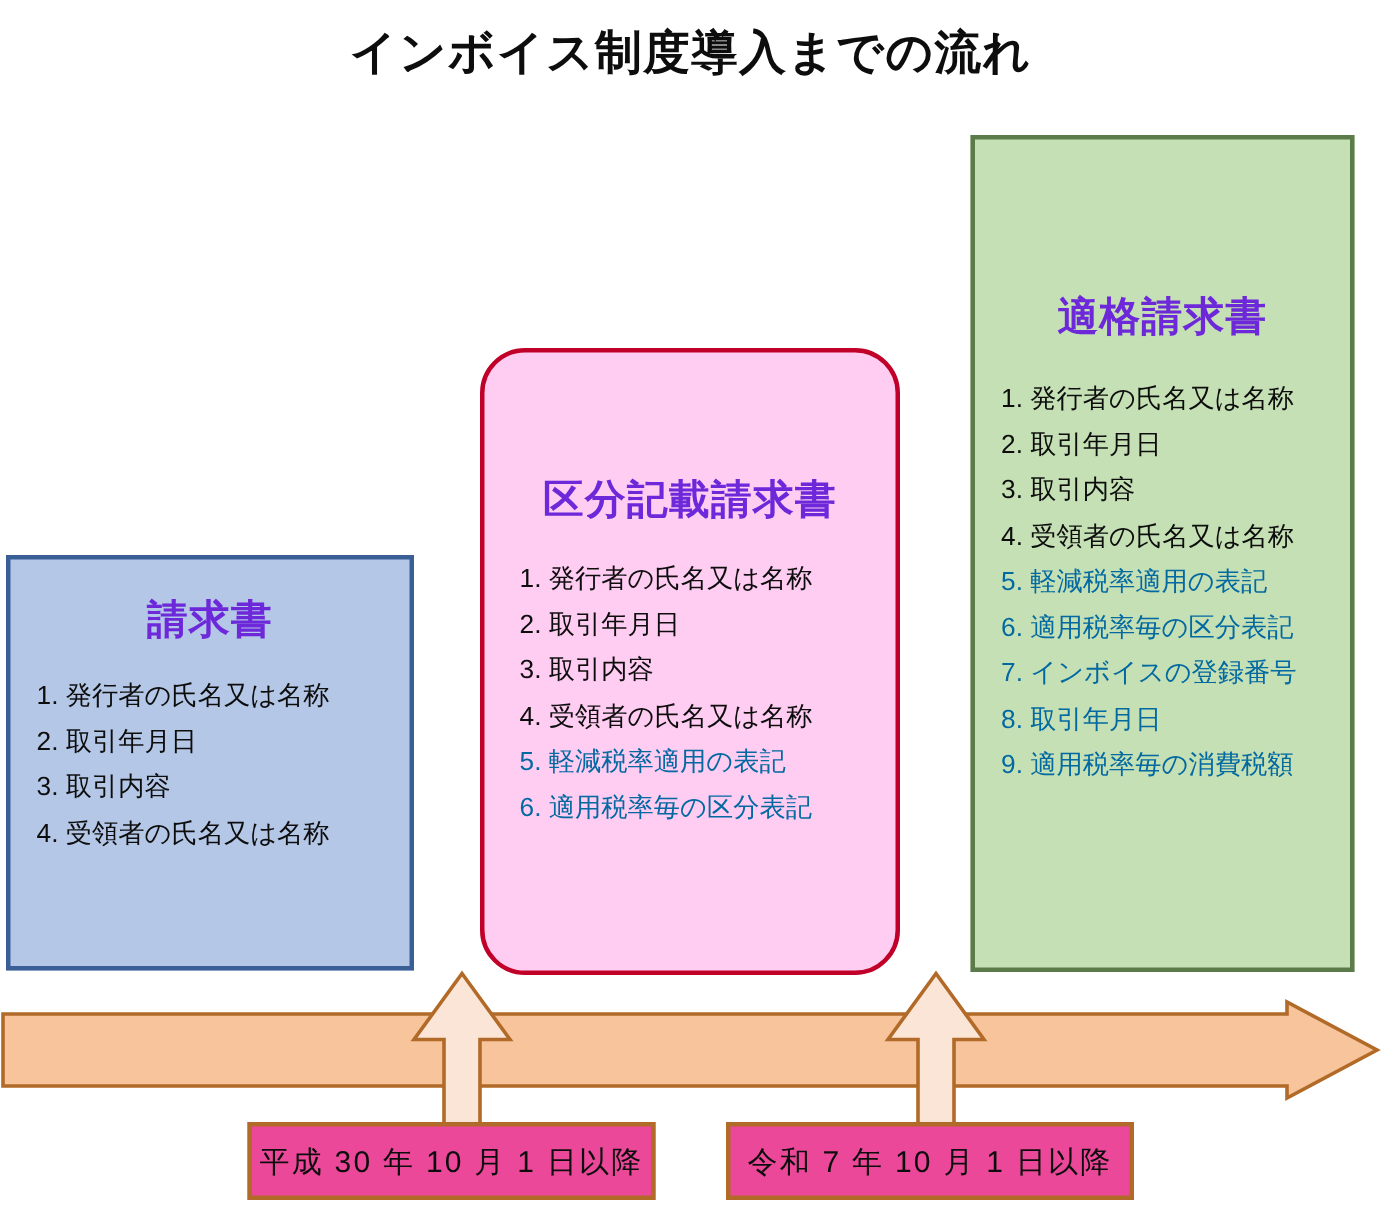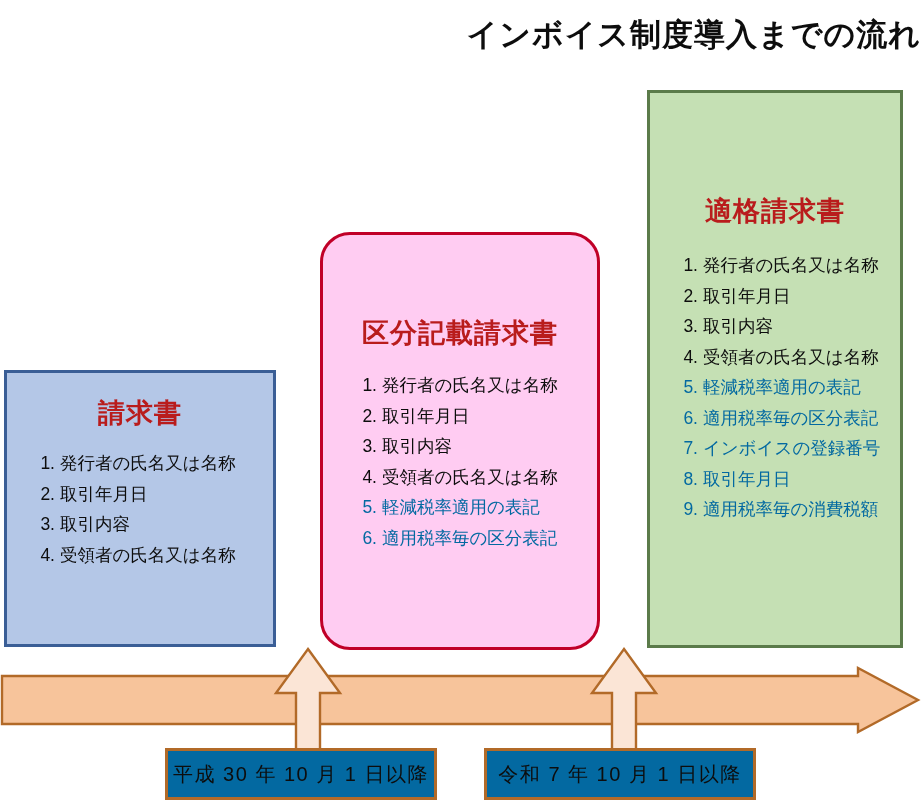--- a/index.html
+++ b/index.html
@@ -19,45 +19,45 @@
     background: #ffffff;
     overflow: hidden;
   }
 
   
   #diagram-title {
     position: absolute;
     left: 0;
     top: 14px;
     width: 921px;
-    text-align: right;
+    text-align: center;
     font-size: 31px;
     font-weight: bold;
     letter-spacing: 1px;
     color: #0d0d0d;
     white-space: nowrap;
   }
 
   
   .stage-box {
     position: absolute;
     box-sizing: border-box;
     border-style: solid;
   }
   .stage-title {
     text-align: center;
     font-size: 27px;
     font-weight: bold;
-    color: #b91c1c;
+    color: #6d28d9;
     letter-spacing: 1px;
     white-space: nowrap;
   }
   .stage-list {
     list-style: none;
-    margin: 16px;
+    margin: 0;
     padding: 0;
   }
   .stage-list li {
     font-size: 17.5px;
     line-height: 1.0;
     padding: 0 0 0 0;
     margin: 0 0 13px 0;
     white-space: nowrap;
     color: #0d0d0d;
   }
@@ -125,21 +125,21 @@
     width: 72px;
     height: 120px;
   }
   #riser-arrow-1 { left: 272px; top: 645px; }
   #riser-arrow-2 { left: 588px; top: 645px; }
 
   
   .date-box {
     position: absolute;
     box-sizing: border-box;
-    background: #0369a1;
+    background: #ec4899;
     border: 3px solid #b26a28;
     display: flex;
     align-items: center;
     justify-content: center;
     font-size: 20px;
     color: #0d0d0d;
     letter-spacing: 1.5px;
     white-space: nowrap;
   }
   #date-box-1 {

